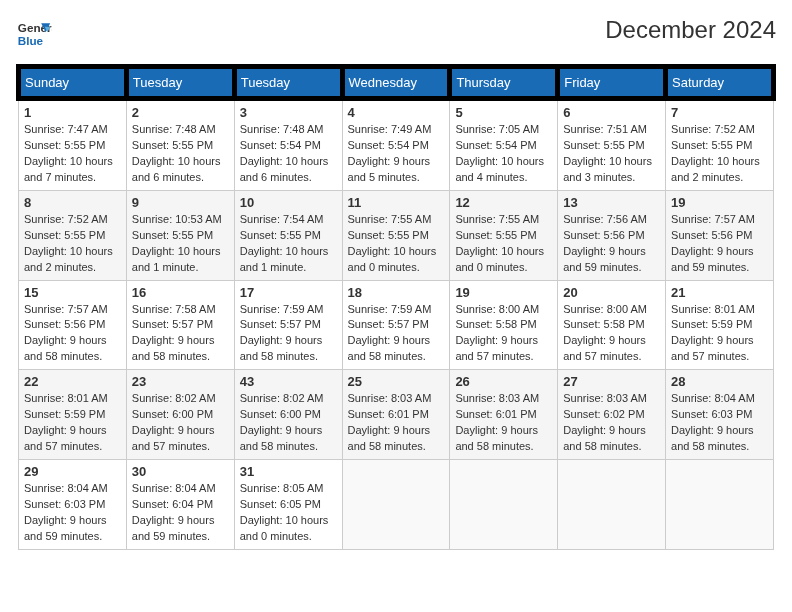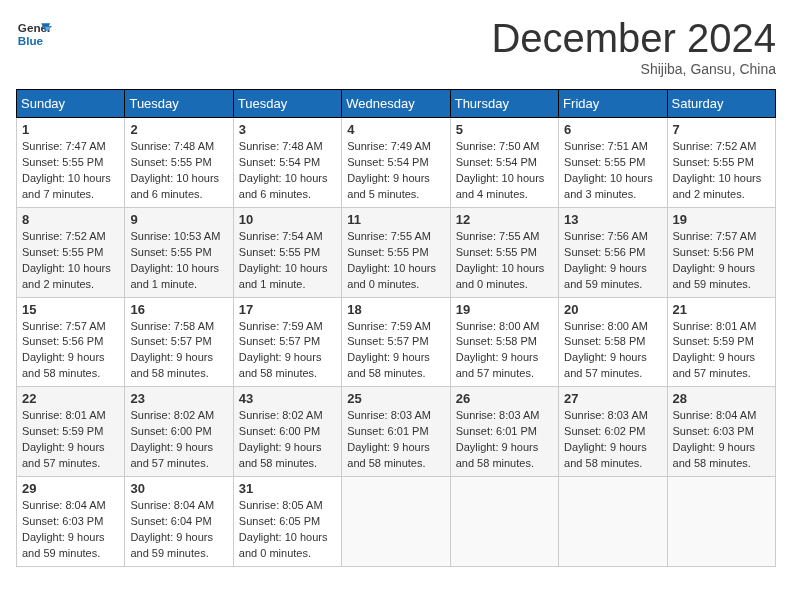--- a/index.html
+++ b/index.html
@@ -22,41 +22,41 @@
       gap: 4px;
     }
     .logo-icon {
       width: 36px;
       height: 36px;
     }
     .title-block {
       text-align: right;
     }
     .month-title {
-      font-size: 40px;
+      font-size: 24px;
       font-weight: normal;
       color: #333;
     }
     .location {
       font-size: 14px;
       color: #555;
     }
     .calendar {
       width: 100%;
       border-collapse: collapse;
       font-size: 11px;
     }
     .calendar th {
       background: #1a6bb5;
       color: #fff;
       padding: 6px 4px;
       text-align: left;
       font-size: 13px;
       font-weight: normal;
-      border: 1px solid #000000;
+      border: 5px solid #000000;
     }
     .calendar td {
       border: 1px solid #ccc;
       padding: 4px 5px;
       vertical-align: top;
       width: calc(100% / 7);
       min-height: 80px;
       background: #fff;
     }
     .calendar tr:nth-child(even) td {
@@ -84,21 +84,20 @@
   <div class="logo">
     <svg class="logo-icon" viewBox="0 0 40 40">
       <text x="2" y="18" font-size="13" font-weight="bold" fill="#333">General</text>
       <text x="2" y="32" font-size="13" font-weight="bold" fill="#1a6bb5">Blue</text>
       <polygon points="28,8 38,8 33,18" fill="#1a6bb5"></polygon>
       <polygon points="32,12 38,12 35,18" fill="#5baee0"></polygon>
     </svg>
   </div>
   <div class="title-block">
     <div class="month-title">December 2024</div>
-    <div class="location">Shijiba, Gansu, China</div>
   </div>
 </div>
 
 <table class="calendar">
   <thead>
     <tr>
     <th>Sunday</th>
         <th>Tuesday</th>
         <th>Tuesday</th>
         <th>Wednesday</th>
@@ -137,21 +136,21 @@
         <span class="day-num">4</span>
         <div class="day-info">
           <span>Sunrise: 7:49 AM</span><br>
           <span>Sunset: 5:54 PM</span><br>
           <span>Daylight: 9 hours and 5 minutes.</span>
         </div>
       </td>
         <td>
         <span class="day-num">5</span>
         <div class="day-info">
-          <span>Sunrise: 7:50 AM</span><br>
+          <span>Sunrise: 7:05 AM</span><br>
           <span>Sunset: 5:54 PM</span><br>
           <span>Daylight: 10 hours and 4 minutes.</span>
         </div>
       </td>
         <td>
         <span class="day-num">6</span>
         <div class="day-info">
           <span>Sunrise: 7:51 AM</span><br>
           <span>Sunset: 5:55 PM</span><br>
           <span>Daylight: 10 hours and 3 minutes.</span>

